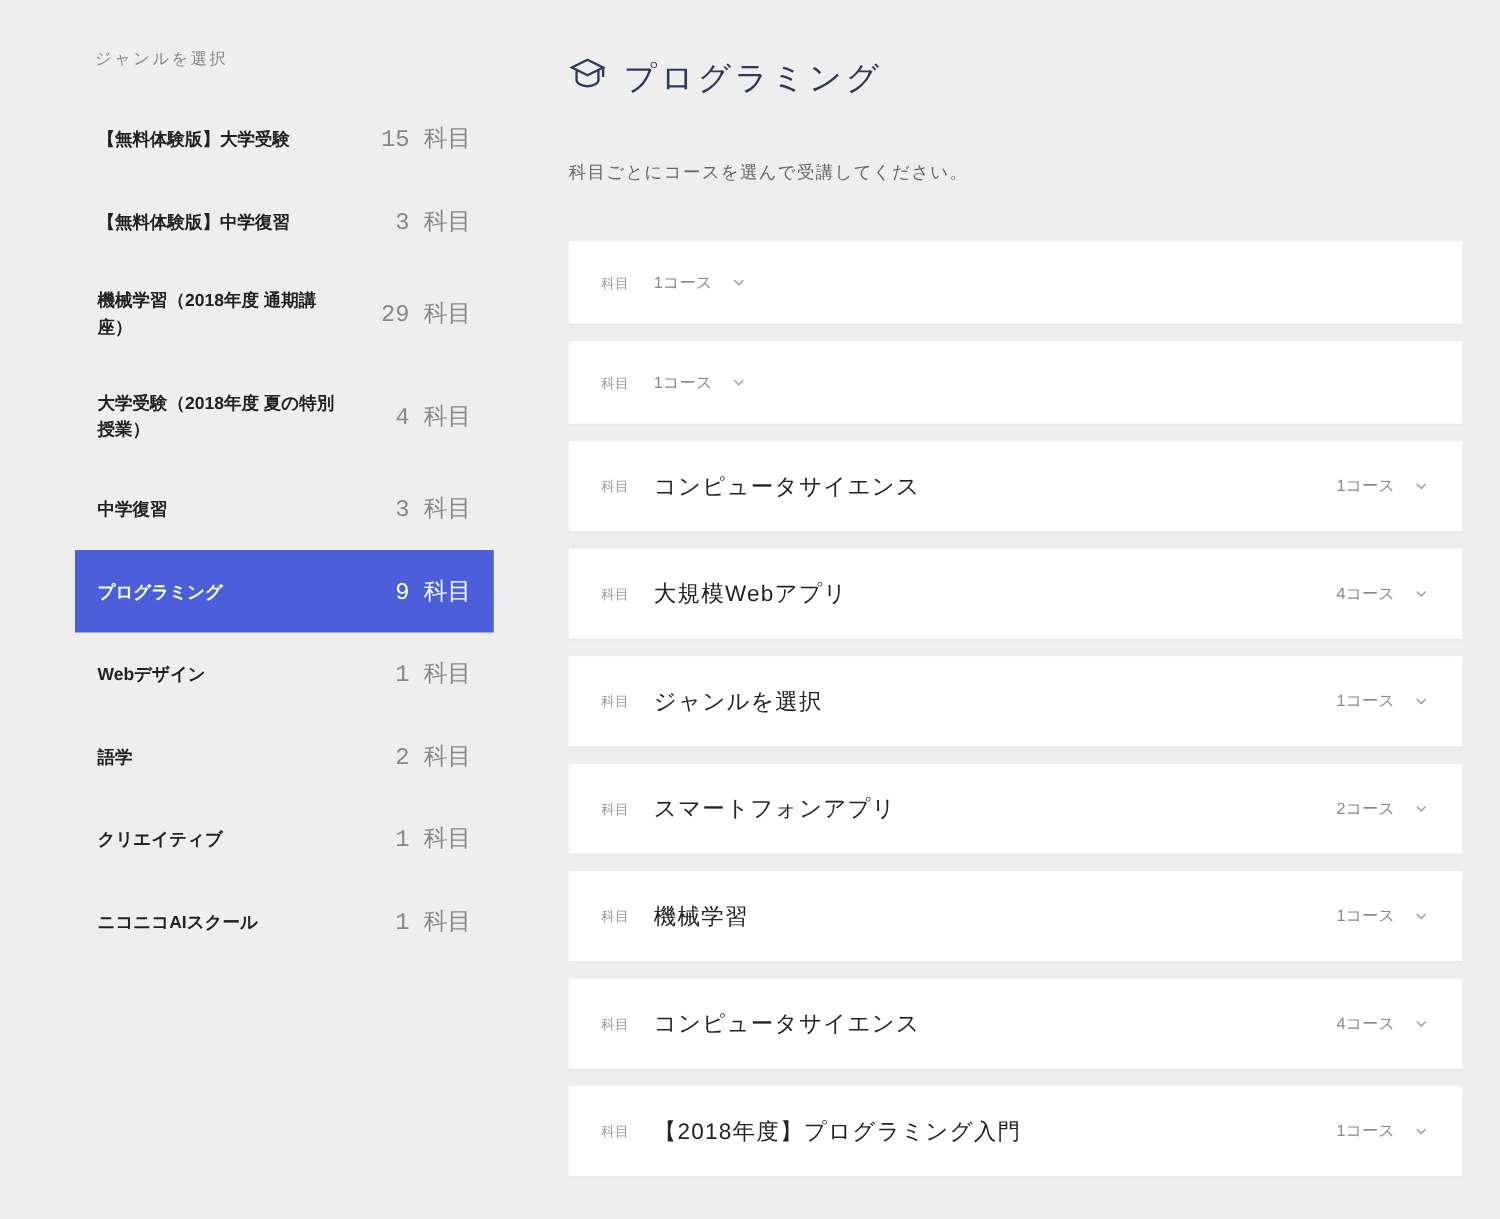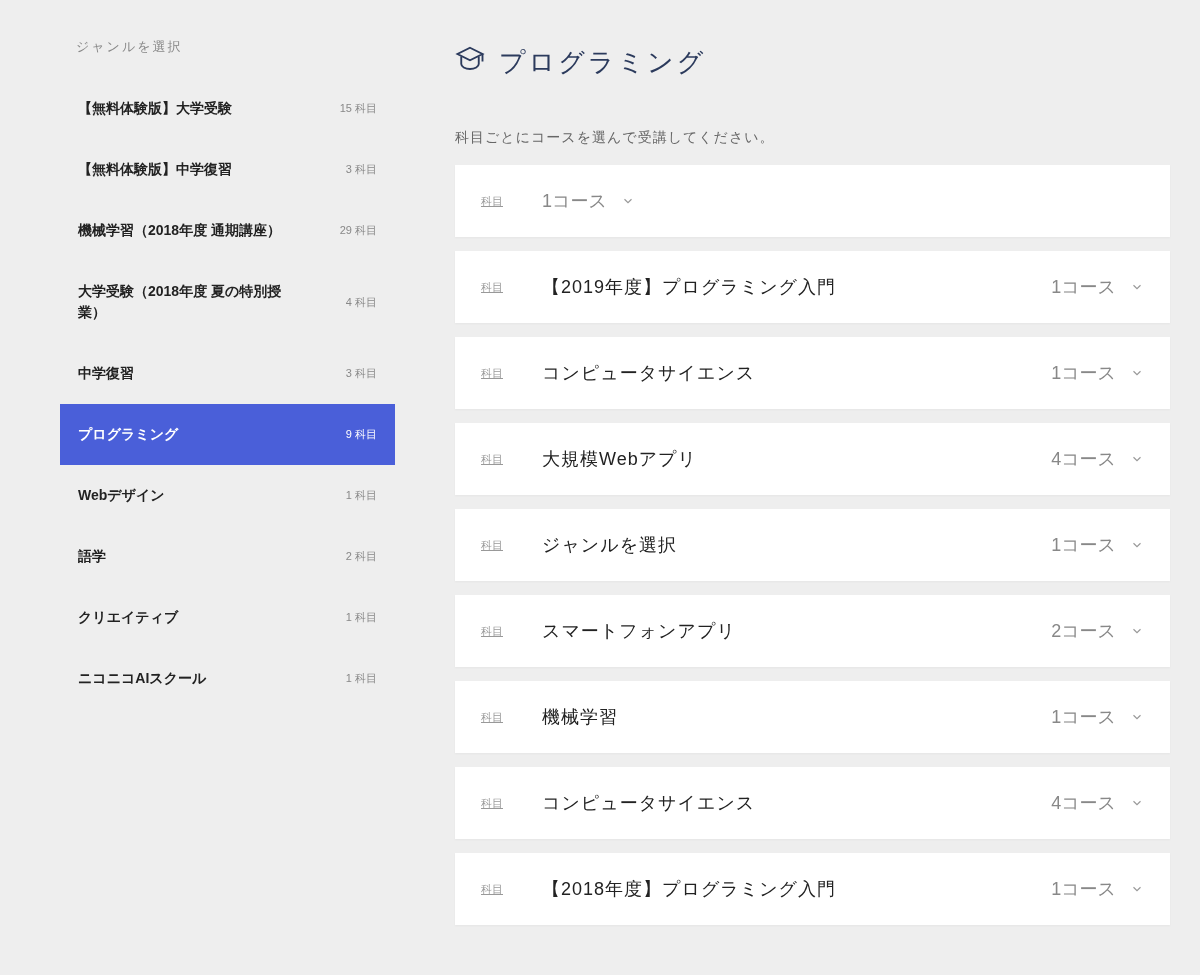--- a/index.html
+++ b/index.html
@@ -32,24 +32,25 @@
   cursor: pointer;
   font-size: 14px;
   gap: 32px;
 }
 .sidebar-item-label {
   font-weight: 600;
   color: #222;
   line-height: 1.5;
 }
 .sidebar-item-count {
-  font-size: 11px;
+  font-size: 19px;
   color: #888;
   white-space: nowrap;
   margin-left: 10px;
+  font-family: Liberation Mono, monospace;
 }
 .sidebar-item.active {
   background: #4a5fd9;
 }
 .sidebar-item.active .sidebar-item-label,
 .sidebar-item.active .sidebar-item-count {
   color: #fff;
 }
 .main {
   flex: 1;
@@ -67,46 +68,45 @@
   margin-bottom: 48px;
 }
 .page-title svg {
   width: 30px;
   height: 30px;
 }
 .subtitle {
   font-size: 14px;
   color: #666;
   letter-spacing: 1px;
-  margin-bottom: 18px;
+  margin-bottom: 46px;
 }
 .subject-card {
   background: #fff;
   display: flex;
   align-items: center;
   padding: 24px 26px;
   margin-bottom: 14px;
   cursor: pointer;
   box-shadow: 0 1px 2px rgba(0,0,0,0.04);
 }
 .subject-small-label {
   font-size: 11px;
   color: #999;
-  margin-right: 39px;
-  text-decoration: underline;
+  margin-right: 20px;
 }
 .subject-title {
   font-size: 18px;
   color: #222;
   font-weight: 500;
   flex: 1;
   letter-spacing: 1px;
 }
 .subject-count {
-  font-size: 18px;
+  font-size: 13px;
   color: #888;
   margin-right: 14px;
 }
 .chevron {
   width: 14px;
   height: 14px;
 }
 .chevron svg {
   width: 14px;
   height: 14px;
@@ -179,21 +179,20 @@
     <div id="subject-list">
         <div class="subject-card">
           <span class="subject-small-label">科目</span>
           <span class="subject-count">1コース</span>
           <span class="chevron"><svg viewBox="0 0 24 24" fill="none" stroke-width="2">
               <polyline points="6 9 12 15 18 9"></polyline>
             </svg></span>
         </div>
         <div class="subject-card">
           <span class="subject-small-label">科目</span>
-          <span class="subject-title">【2019年度】プログラミング入門</span>
           <span class="subject-count">1コース</span>
           <span class="chevron"><svg viewBox="0 0 24 24" fill="none" stroke-width="2">
               <polyline points="6 9 12 15 18 9"></polyline>
             </svg></span>
         </div>
         <div class="subject-card">
           <span class="subject-small-label">科目</span>
           <span class="subject-title">コンピュータサイエンス</span>
           <span class="subject-count">1コース</span>
           <span class="chevron"><svg viewBox="0 0 24 24" fill="none" stroke-width="2">

